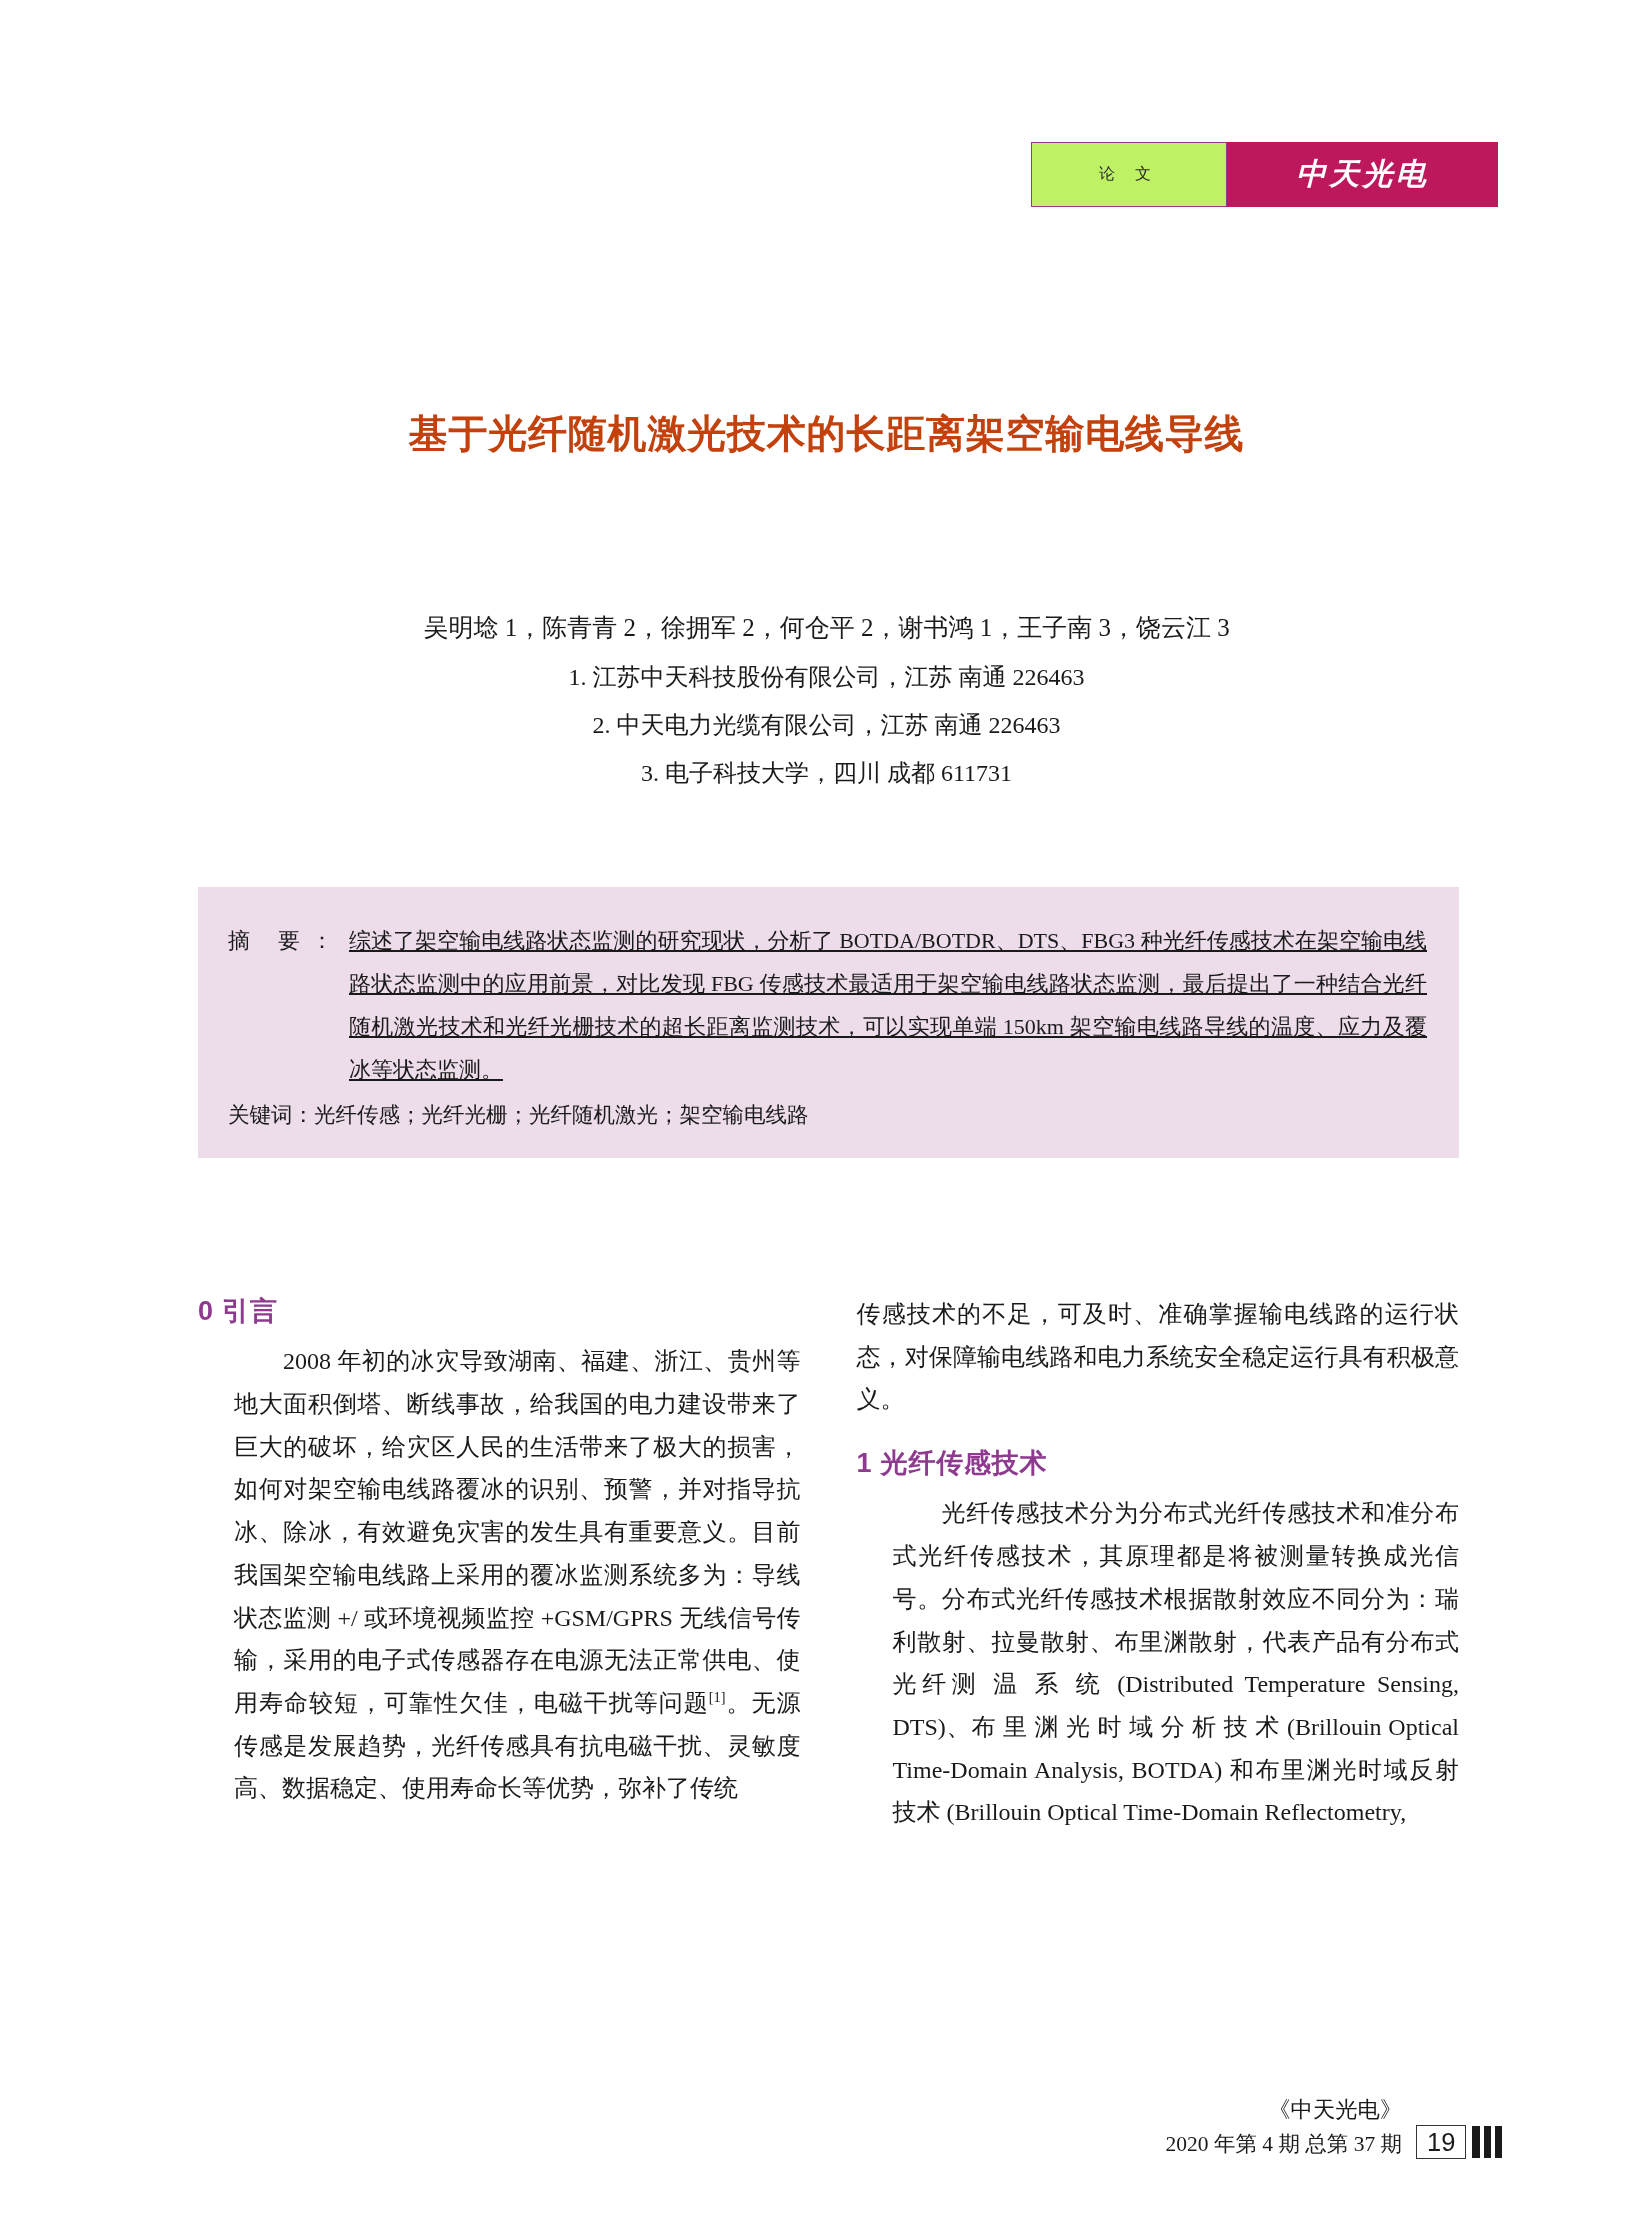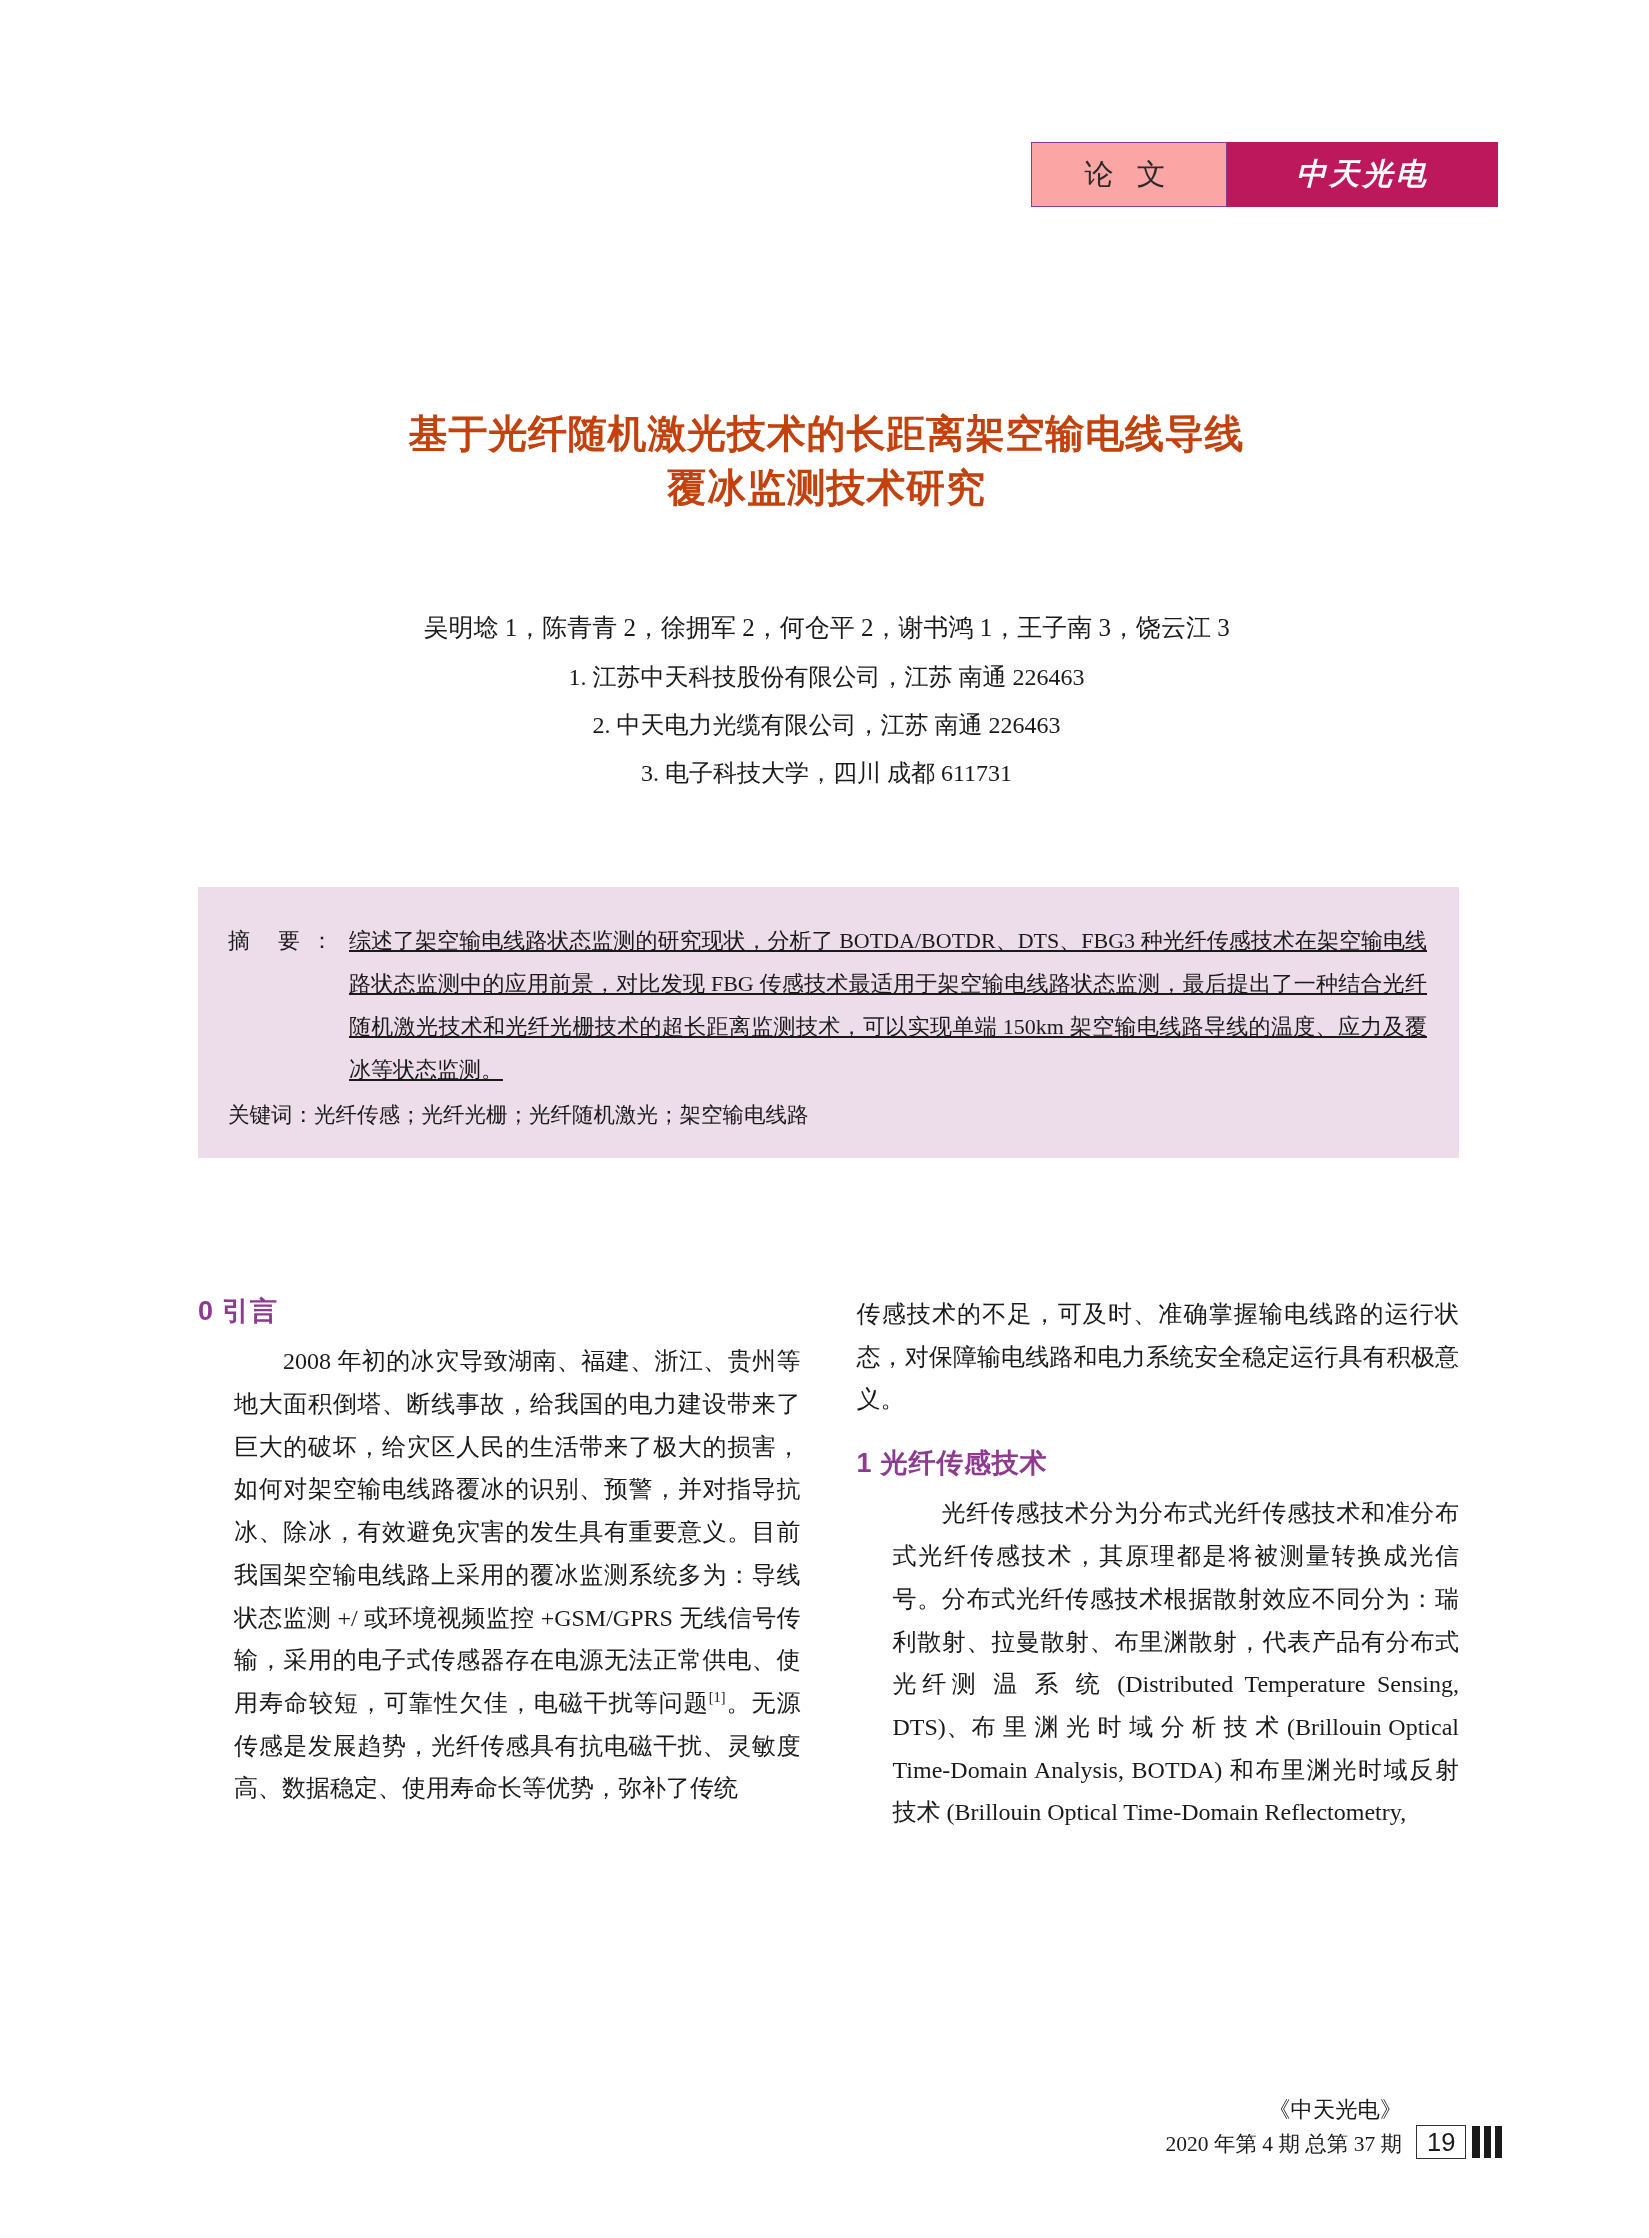--- a/index.html
+++ b/index.html
@@ -33,24 +33,24 @@
     align-items: stretch;
   }
   .header-label {
     width: 196px;
     border: 1.6px solid #8e3a8e;
     box-sizing: border-box;
     display: flex;
     align-items: center;
     justify-content: center;
     font-family: "Liberation Serif", serif;
-    font-size: 29px;
+    font-size: 16px;
     letter-spacing: 8px;
     color: #2b2b2b;
-    background: #fca5a5;
+    background: #bef264;
   }
   .header-brand {
     flex: 1;
     background: #be185d;
     display: flex;
     align-items: center;
     justify-content: center;
     color: #ffffff;
     font-family: "Liberation Serif", serif;
     font-size: 30px;
@@ -212,21 +212,20 @@
 
 <div class="page">
 
   <div class="header">
     <div class="header-label">论 文</div>
     <div class="header-brand">中天光电</div>
   </div>
 
   <div class="title-block">
     <div class="title-line">基于光纤随机激光技术的长距离架空输电线导线</div>
-    <div class="title-line">覆冰监测技术研究</div>
   </div>
 
   <div class="authors">
     <div>吴明埝 1，陈青青 2，徐拥军 2，何仓平 2，谢书鸿 1，王子南 3，饶云江 3</div>
     <div class="affil">1. 江苏中天科技股份有限公司，江苏 南通 226463</div>
     <div class="affil">2. 中天电力光缆有限公司，江苏 南通 226463</div>
     <div class="affil">3. 电子科技大学，四川 成都 611731</div>
   </div>
 
   <div class="abstract">

